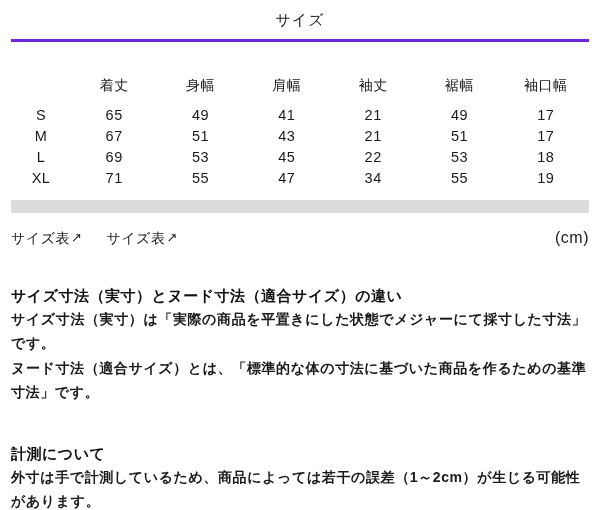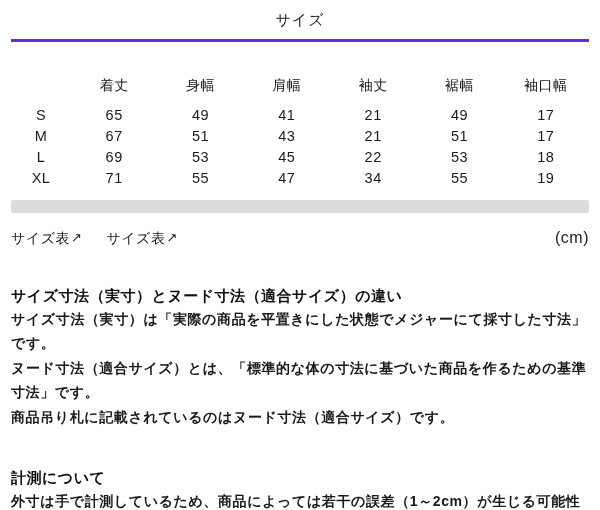--- a/index.html
+++ b/index.html
@@ -149,21 +149,20 @@
       <span class="ext-icon">↗</span>
     </span>
     <span class="unit">(cm)</span>
   </div>
 
   <div class="section-1">
     <div class="section-heading">サイズ寸法（実寸）とヌード寸法（適合サイズ）の違い</div>
     <div class="section-paragraphs">
       <p>サイズ寸法（実寸）は「実際の商品を平置きにした状態でメジャーにて採寸した寸法」です。</p>
       <p>ヌード寸法（適合サイズ）とは、「標準的な体の寸法に基づいた商品を作るための基準寸法」です。</p>
-      <p>商品吊り札に記載されているのはヌード寸法（適合サイズ）です。</p>
     </div>
   </div>
 
   <div class="section-2">
     <div class="section-heading">計測について</div>
     <div class="section-paragraphs">
       <p>外寸は手で計測しているため、商品によっては若干の誤差（1～2cm）が生じる可能性があります。</p>
       <p>素材や商品形状、付属品の有無によって計測方法が異なります。詳しくは「サイズの寸法について」をご覧ください。</p>
 
     </div>

